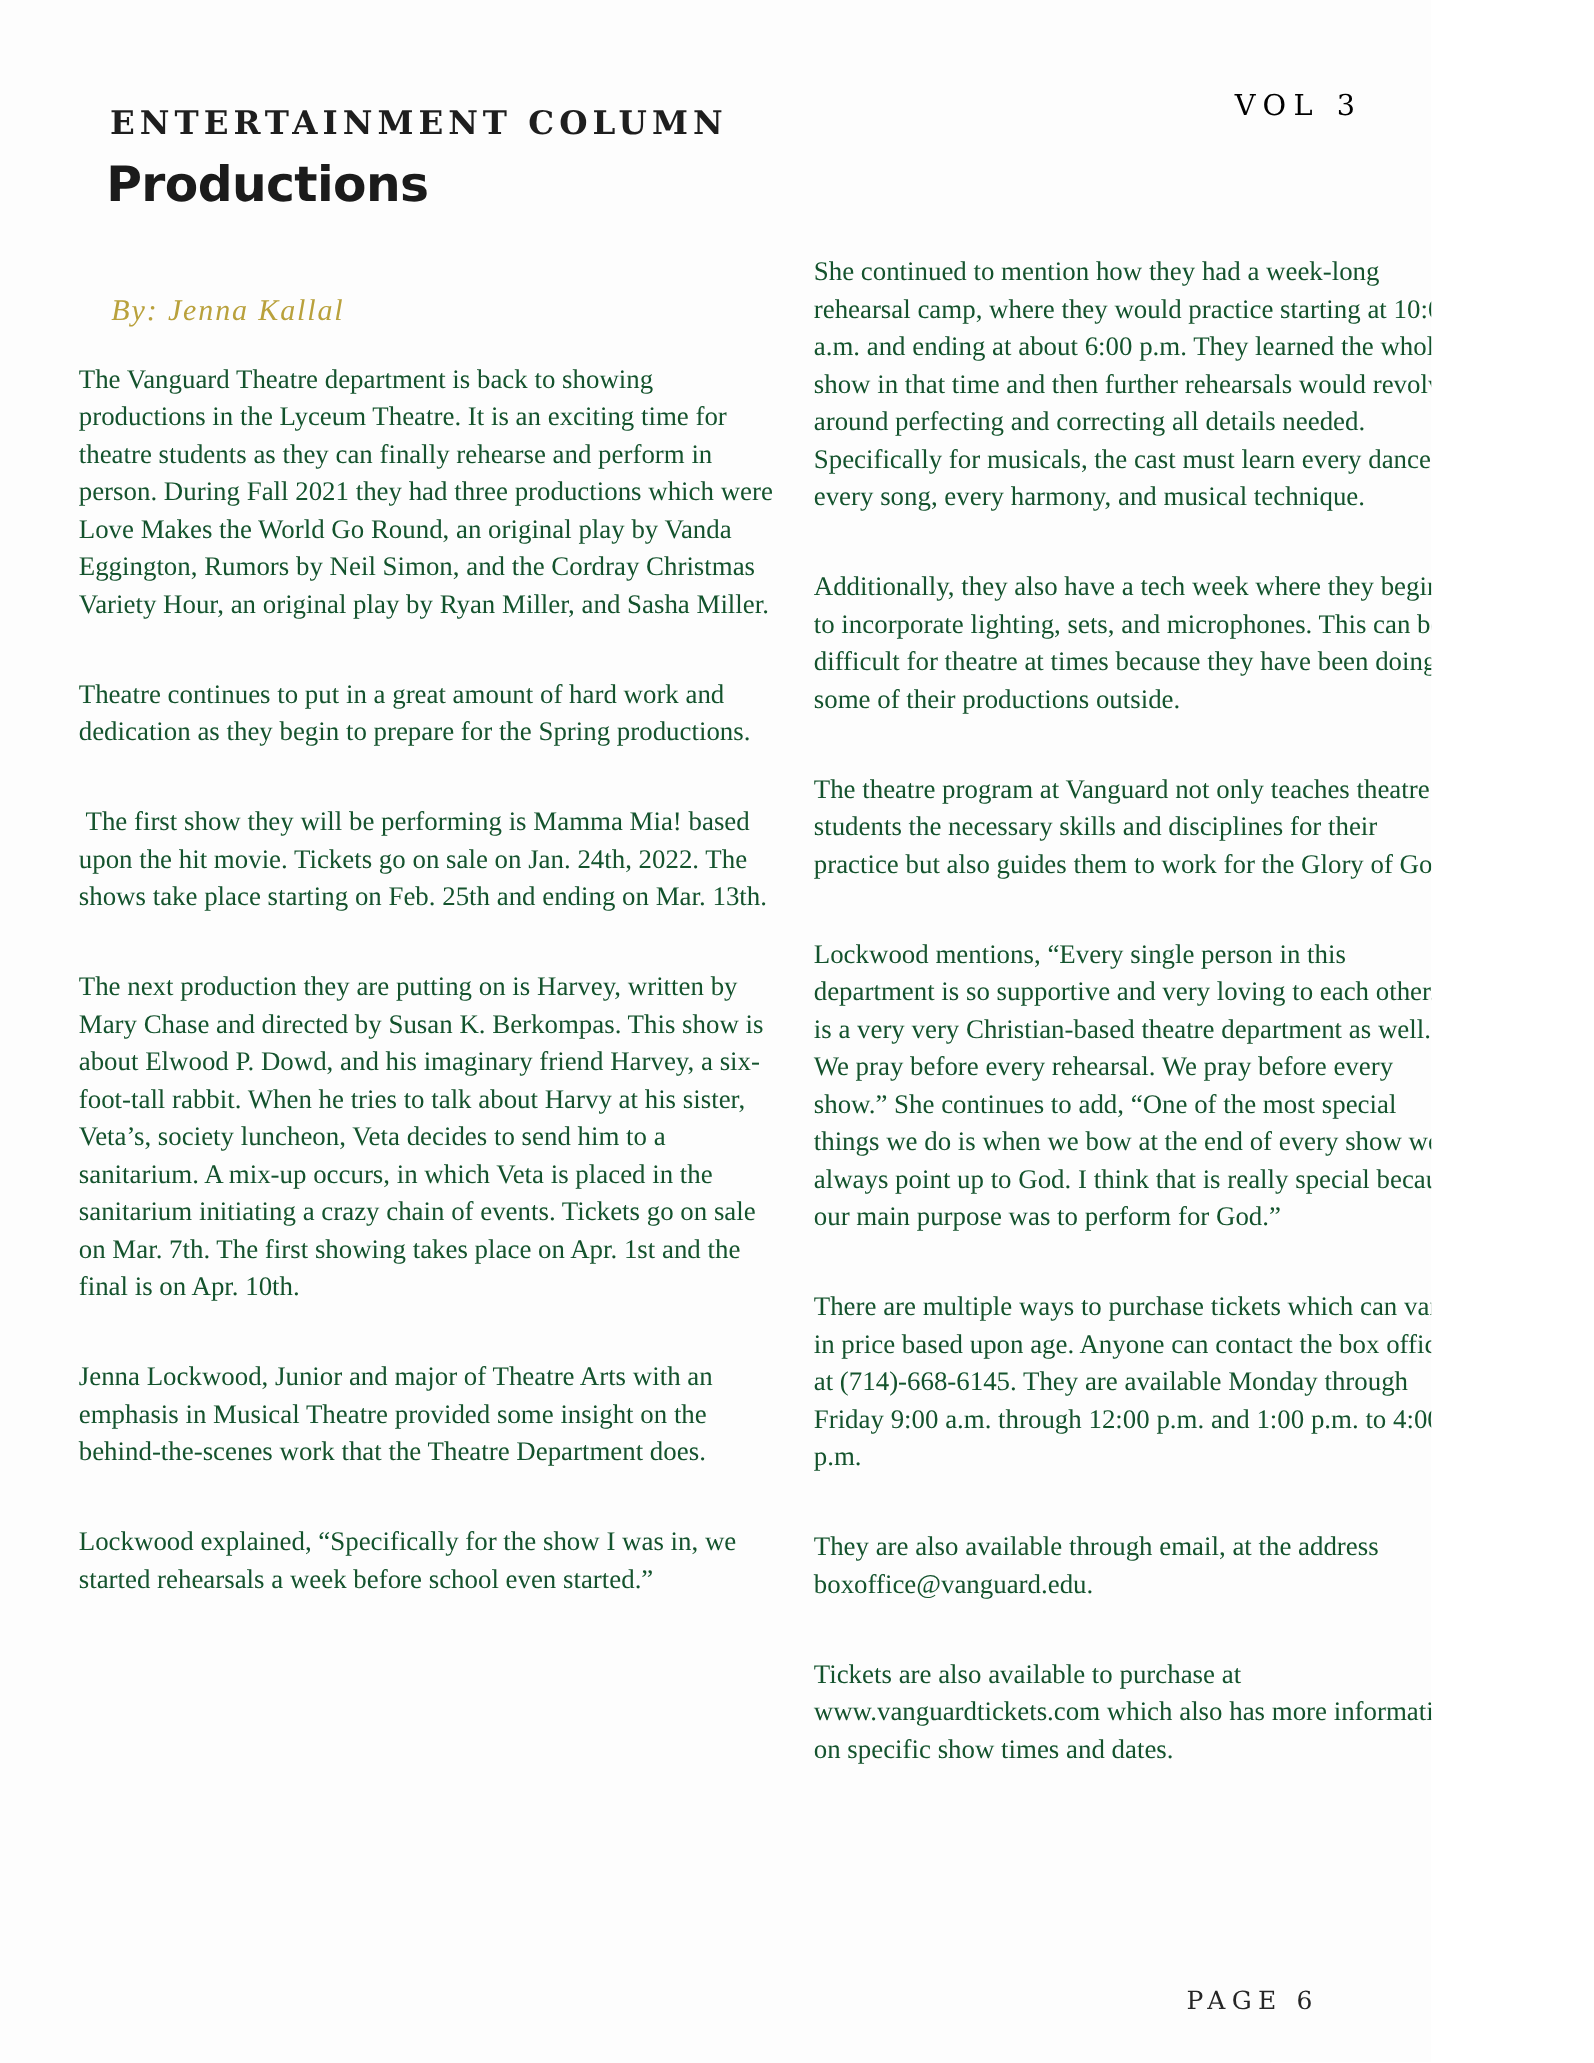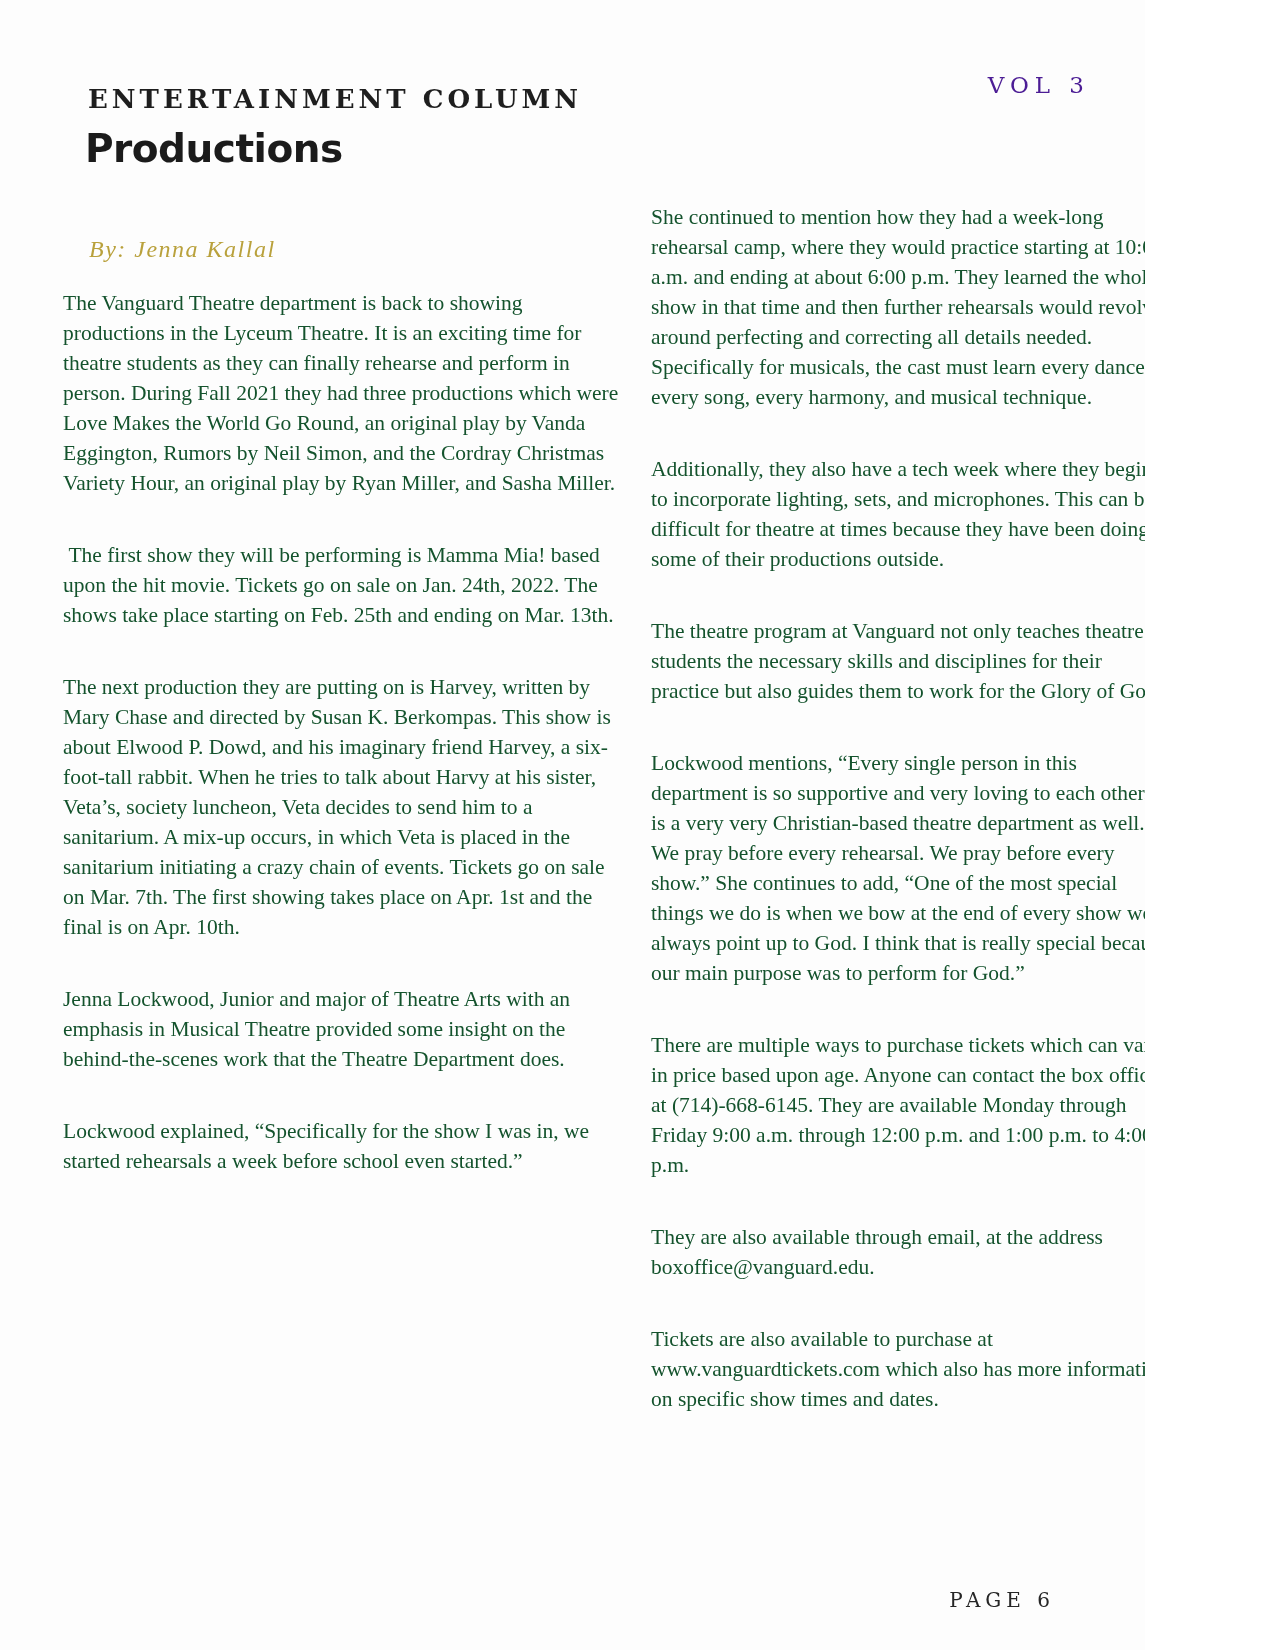--- a/index.html
+++ b/index.html
@@ -27,21 +27,21 @@
     color: #1e1e1e;
     white-space: nowrap;
   }
   .vol {
     position: absolute;
     right: 55px;
     top: 72px;
     font-family: "DejaVu Serif", serif;
     font-size: 23px;
     letter-spacing: 6px;
-    color: #4c1d95;
+    color: #000000;
     white-space: nowrap;
   }
   .title {
     position: absolute;
     left: 85px;
     top: 126px;
     margin: 0;
     width: 620px;
     font-family: "DejaVu Sans", sans-serif;
     font-weight: bold;
@@ -102,20 +102,21 @@
   <span class="vol">VOL 3</span>
 
   <h1 class="title">
     <span class="title-line">Productions</span>
   </h1>
 
   <div class="byline">By: Jenna Kallal</div>
 
   <section class="col col-left">
       <p class="para">The Vanguard Theatre department is back to showing productions in the Lyceum Theatre. It is an exciting time for theatre students as they can finally rehearse and perform in person. During Fall 2021 they had three productions which were Love Makes the World Go Round, an original play by Vanda Eggington, Rumors by Neil Simon, and the Cordray Christmas Variety Hour, an original play by Ryan Miller, and Sasha Miller.</p>
+      <p class="para">Theatre continues to put in a great amount of hard work and dedication as they begin to prepare for the Spring productions.</p>
       <p class="para"> The first show they will be performing is Mamma Mia! based upon the hit movie. Tickets go on sale on Jan. 24th, 2022. The shows take place starting on Feb. 25th and ending on Mar. 13th.</p>
       <p class="para">The next production they are putting on is Harvey, written by Mary Chase and directed by Susan K. Berkompas. This show is about Elwood P. Dowd, and his imaginary friend Harvey, a six-foot-tall rabbit. When he tries to talk about Harvy at his sister, Veta’s, society luncheon, Veta decides to send him to a sanitarium. A mix-up occurs, in which Veta is placed in the sanitarium initiating a crazy chain of events. Tickets go on sale on Mar. 7th. The first showing takes place on Apr. 1st and the final is on Apr. 10th.</p>
       <p class="para">Jenna Lockwood, Junior and major of Theatre Arts with an emphasis in Musical Theatre provided some insight on the behind-the-scenes work that the Theatre Department does.</p>
       <p class="para">Lockwood explained, “Specifically for the show I was in, we started rehearsals a week before school even started.”</p>
     </section>
 
   <section class="col col-right">
       <p class="para">She continued to mention how they had a week-long rehearsal camp, where they would practice starting at 10:00 a.m. and ending at about 6:00 p.m. They learned the whole show in that time and then further rehearsals would revolve around perfecting and correcting all details needed. Specifically for musicals, the cast must learn every dance, every song, every harmony, and musical technique.</p>
       <p class="para">Additionally, they also have a tech week where they begin to incorporate lighting, sets, and microphones. This can be difficult for theatre at times because they have been doing some of their productions outside.</p>
       <p class="para">The theatre program at Vanguard not only teaches theatre students the necessary skills and disciplines for their practice but also guides them to work for the Glory of God.</p>

